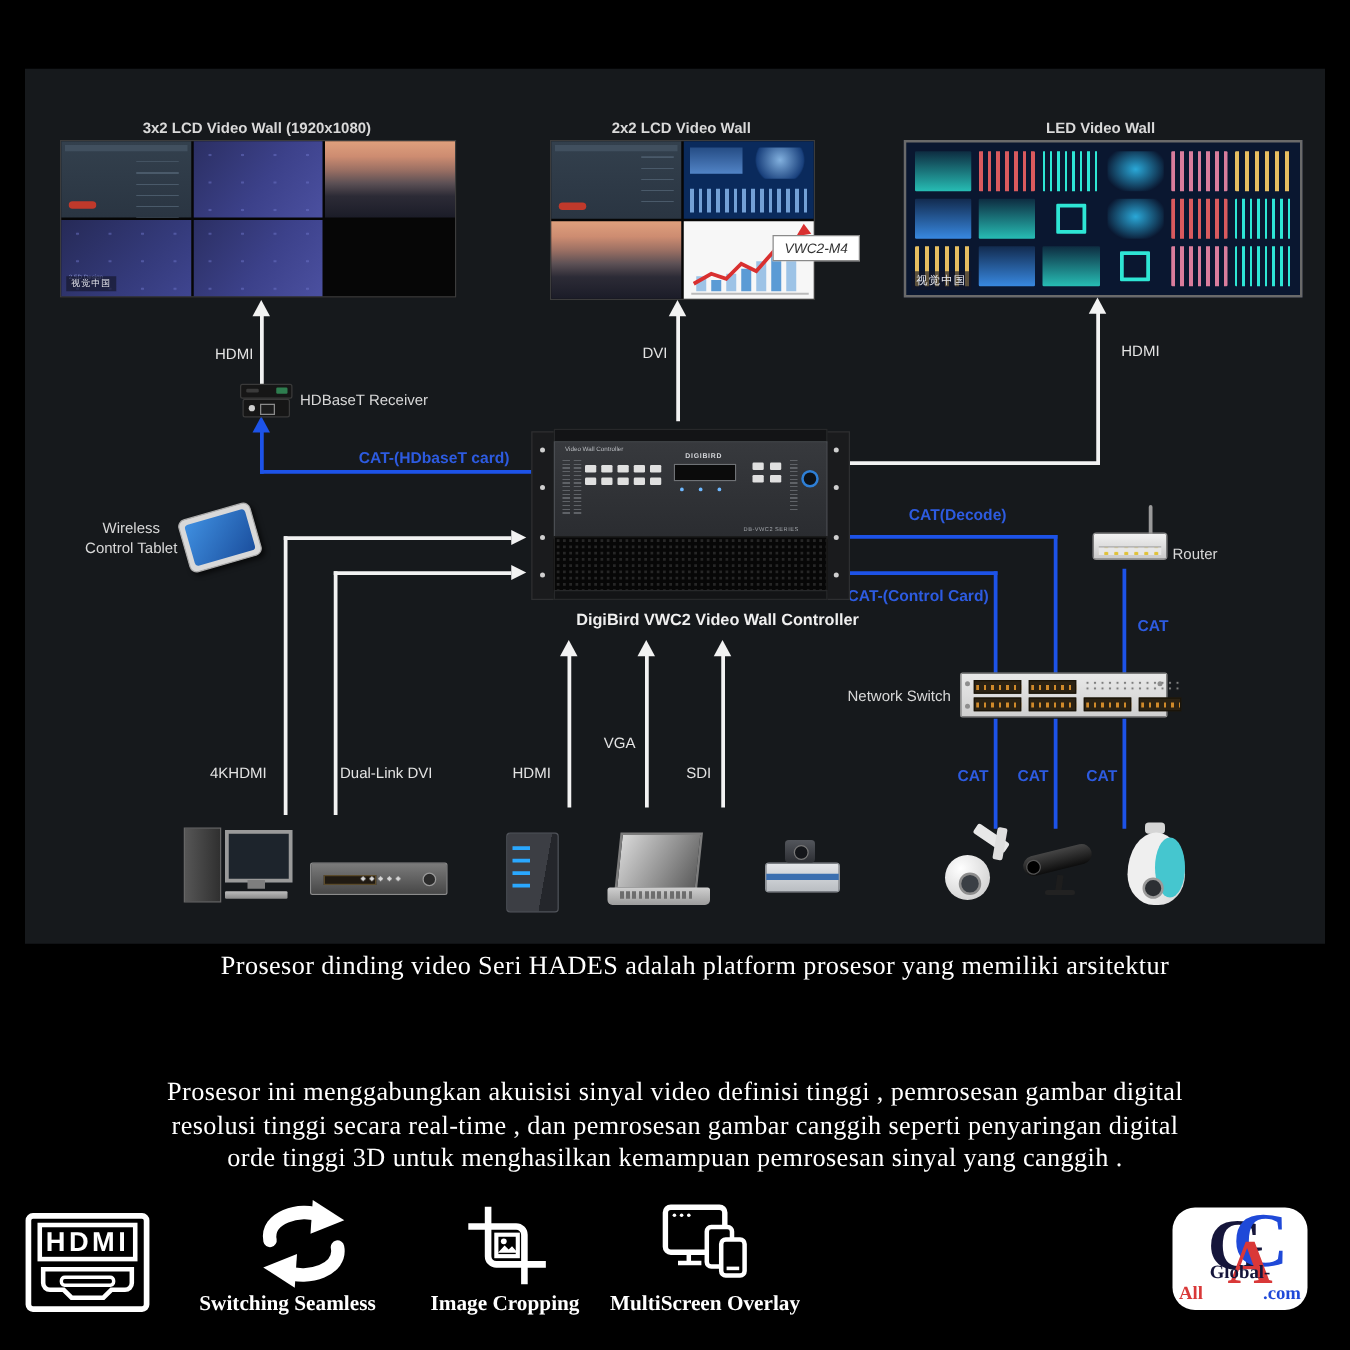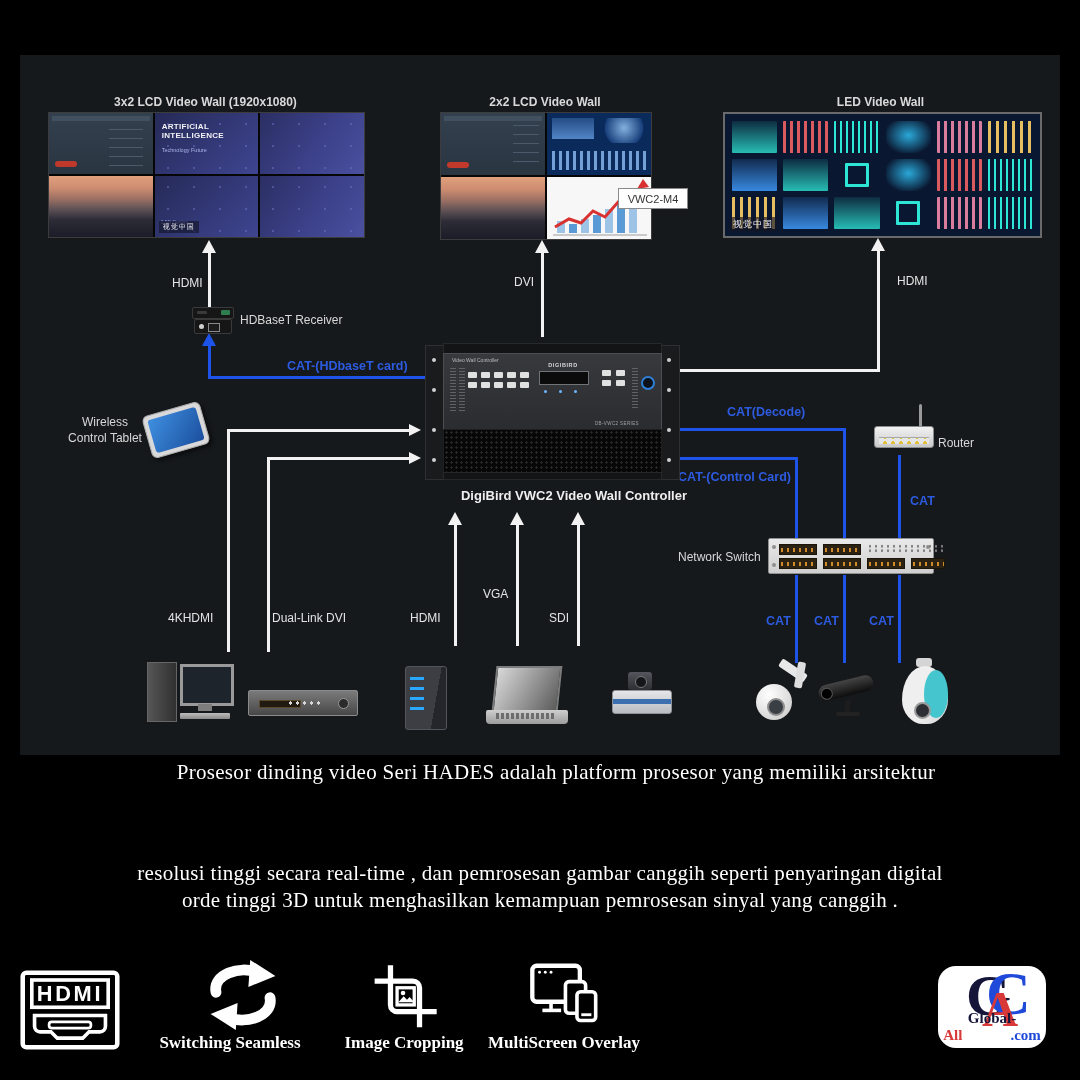--- a/index.html
+++ b/index.html
@@ -42,21 +42,21 @@
   .m8{background:repeating-linear-gradient(90deg,#ff8fb0 0 3px,transparent 3px 7px);opacity:.85;}
   
   .ln{position:absolute;background:#f2f2f2;}
   .lnb{position:absolute;background:#1d53e8;}
   .arw-up{position:absolute;width:0;height:0;border-left:7px solid transparent;border-right:7px solid transparent;border-bottom:13px solid #f2f2f2;}
   .arw-right{position:absolute;width:0;height:0;border-top:6px solid transparent;border-bottom:6px solid transparent;border-left:12px solid #f2f2f2;}
   .arw-up.blue{border-bottom-color:#1d53e8;}
   .lblw{position:absolute;color:#e3e3e3;font-size:12px;}
   .lblb{position:absolute;color:#2d5be0;font-size:12.5px;font-weight:600;}
   .tag{position:absolute;background:#fff;border:1px solid #8a8a8a;color:#333;font-size:11px;
-       display:flex;align-items:center;justify-content:center;z-index:6;}
+       display:flex;align-items:center;justify-content:center;z-index:6;font-style:italic;}
   
   .ear{position:absolute;width:18px;background:#1a1b1d;border:1px solid #2e2f31;}
   .eardot{position:absolute;left:6px;width:4px;height:4px;border-radius:50%;background:#cfcfcf;}
   .ctrl-face{position:absolute;background:linear-gradient(180deg,#37393d 0%,#2a2c30 100%);border:1px solid #4a4d52;}
   .vent{width:6px;height:44px;background:repeating-linear-gradient(180deg,#5f6267 0 1px,transparent 1px 3px);}
   .pbtn{width:9px;height:6px;background:#e0e0e0;border-radius:1px;}
   .grille{position:absolute;background-color:#070707;border:1px solid #1f1f1f;
           background-image:radial-gradient(circle,#262626 1.1px,transparent 1.3px);background-size:5px 5px;}
   .ctrl-caption{position:absolute;font-size:13px;font-weight:600;color:#efefef;text-align:center;}
   
@@ -96,25 +96,20 @@
   <div class="wall-title" style="left:48px;top:95px;width:315px;">3x2 LCD Video Wall (1920x1080)</div>
   <div class="wall-title" style="left:440px;top:95px;width:210px;">2x2 LCD Video Wall</div>
   <div class="wall-title" style="left:723px;top:95px;width:315px;">LED Video Wall</div>
 
   <div class="wall" style="left:48px;top:112px;width:315px;height:124px;grid-template-columns:1fr 1fr 1fr;grid-template-rows:1fr 1fr;">
     <div class="cell dash">
       <span class="dtop"></span>
       <span class="dlines"></span>
       <span class="dbtn"></span>
     </div>
-    <div class="cell aicell">
-      <div class="ai-title">ARTIFICIAL INTELLIGENCE</div>
-      <div class="ai-sub">Technology Future</div>
-      <div class="dots-decor"></div>
-    </div>
     <div class="cell aicell2">
       <div class="dots-decor"></div>
     </div>
     <div class="cell sunset"></div>
     <div class="cell aicell">
       <div class="dots-decor"></div>
       <div class="design-note">2.5D Design</div>
       <div class="wm">视觉中国</div>
     </div>
     <div class="cell aicell2">
@@ -370,20 +365,21 @@
   <div class="abs" style="left:916px;top:658px;width:16px;height:9px;background:#d5d5d5;border-radius:3px;"></div>
   <div class="abs" style="left:902px;top:666px;width:46px;height:58px;background:linear-gradient(105deg,#efefef 45%,#d6d6d6);border-radius:50% 50% 46% 46% / 58% 58% 42% 42%;">
     <span class="abs" style="left:22px;top:4px;width:24px;height:48px;border-radius:50%;background:#45c6cf;"></span>
     <span class="abs" style="left:12px;top:36px;width:13px;height:13px;border-radius:50%;background:#2c2f33;border:2px solid #9a9a9a;"></span>
   </div>
 
   <div class="desc" style="top:759px;padding-left:16px;">
     <div>Prosesor dinding video Seri HADES  adalah platform prosesor yang memiliki arsitektur</div>
   </div>
   <div class="desc" style="top:860px;">
+    <div>Prosesor ini  menggabungkan akuisisi sinyal video definisi tinggi , pemrosesan gambar digital</div>
     <div>resolusi tinggi secara real-time , dan pemrosesan gambar canggih seperti penyaringan digital</div>
     <div>orde tinggi 3D untuk menghasilkan kemampuan pemrosesan sinyal yang canggih .</div>
   </div>
 
   <div class="abs" style="left:20px;top:970px;">
     <svg width="100" height="80" viewBox="0 0 110 88">
       <rect x="3" y="3" width="104" height="82" rx="4" fill="none" stroke="#fff" stroke-width="5"></rect>
       <rect x="13" y="11" width="84" height="30" fill="none" stroke="#fff" stroke-width="4"></rect>
       <text x="55" y="34" text-anchor="middle" font-family="Liberation Sans, sans-serif" font-size="24" font-weight="bold" letter-spacing="3" fill="#fff">HDMI</text>
       <path d="M16 50 h78 v12 a6 6 0 0 1 -6 6 h-12 l-7 7 h-28 l-7 -7 h-12 a6 6 0 0 1 -6 -6 z" fill="none" stroke="#fff" stroke-width="4"></path>

